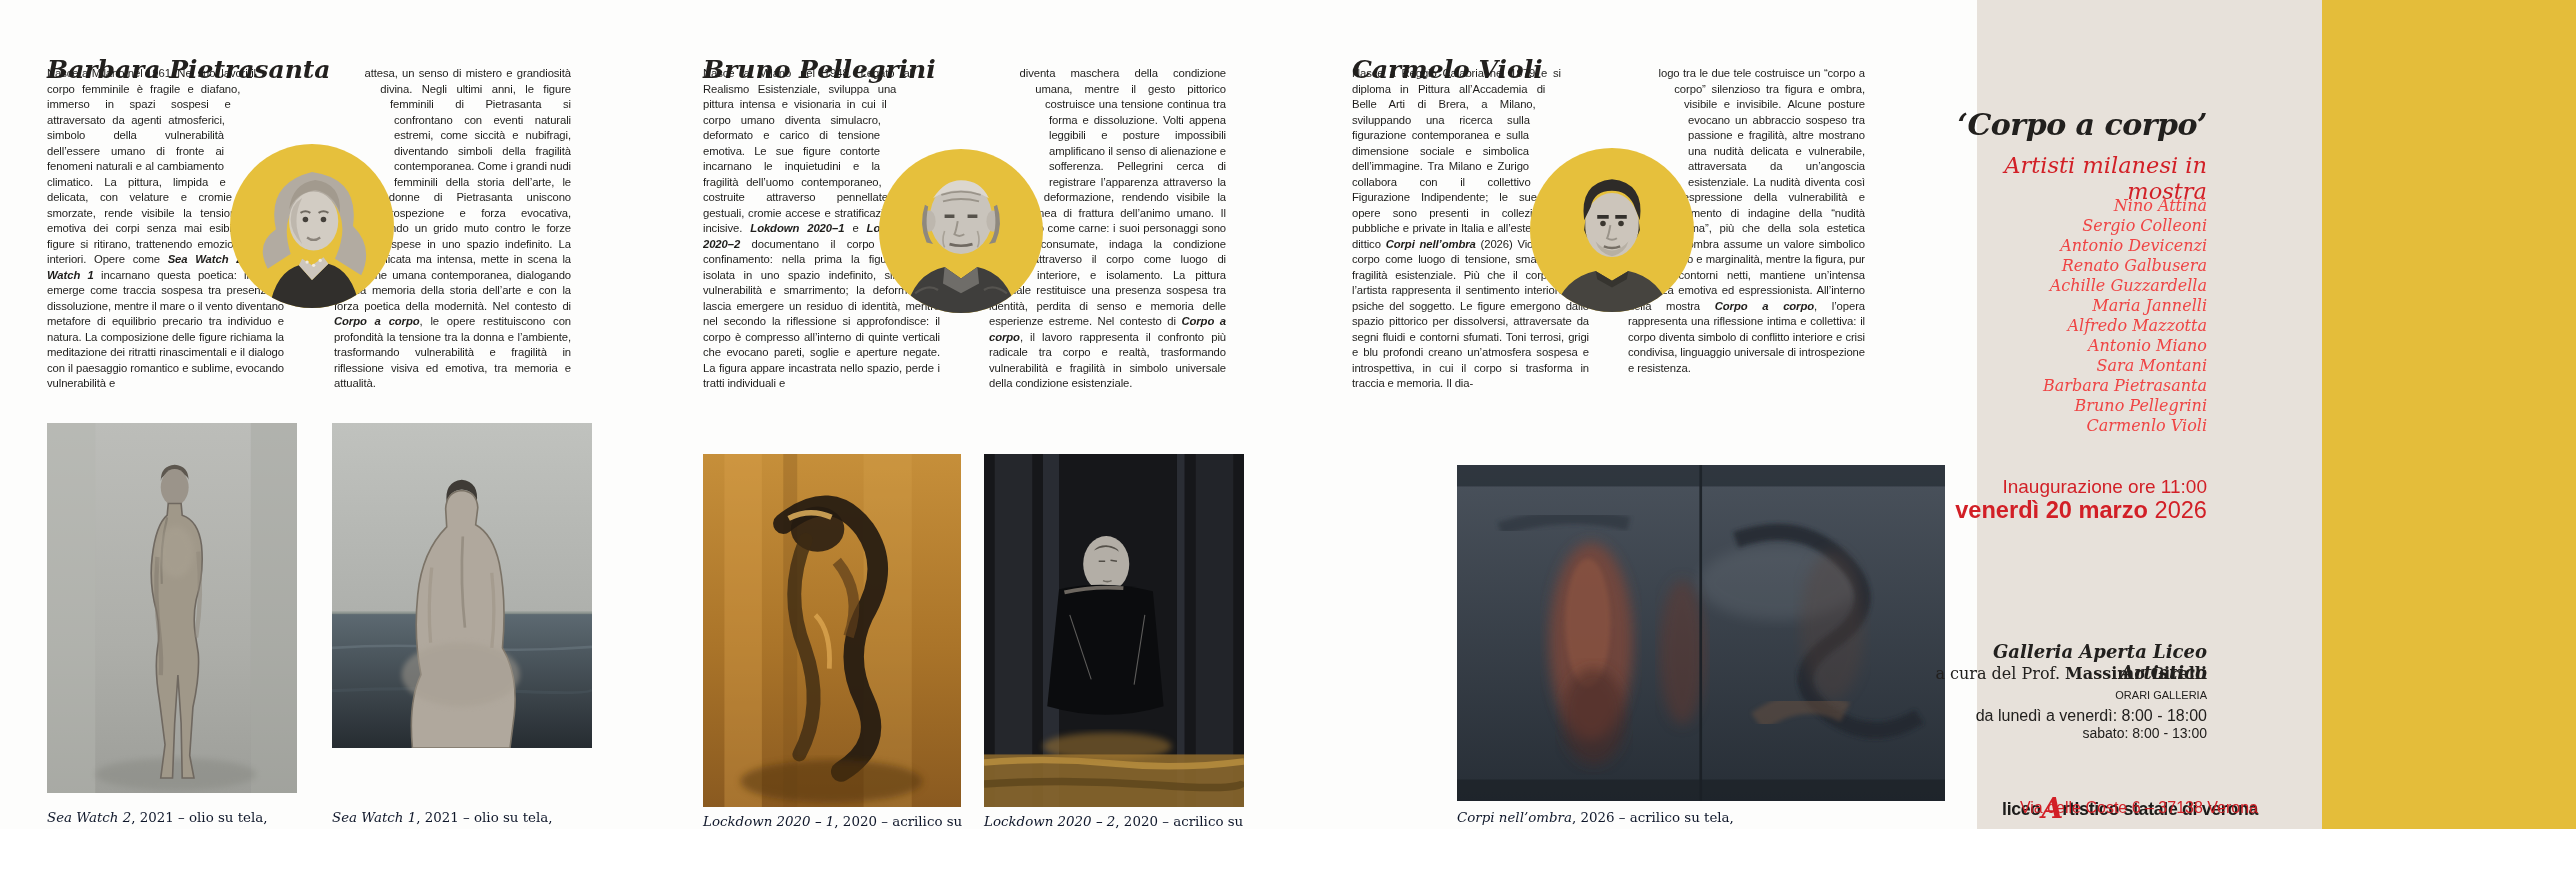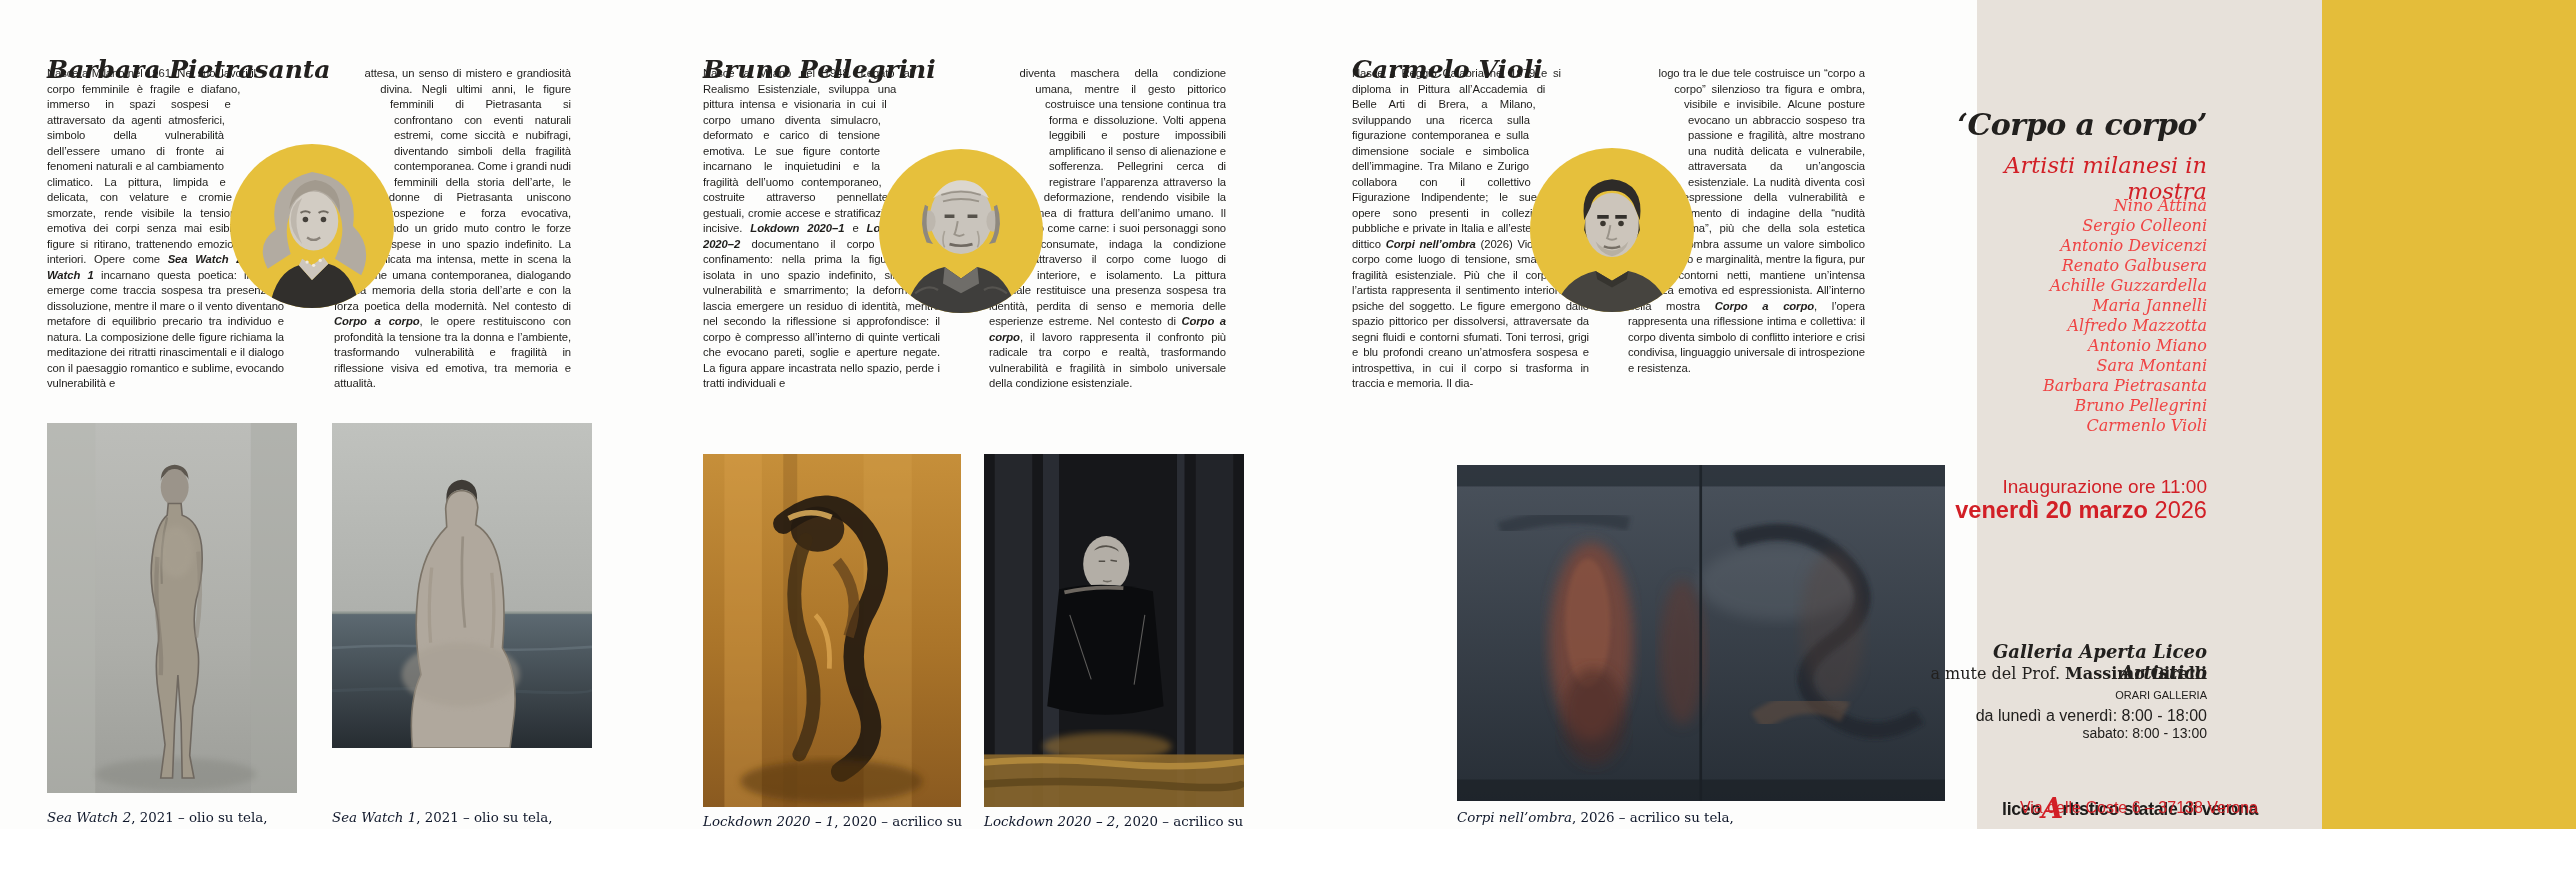--- a/index.html
+++ b/index.html
@@ -298,21 +298,21 @@
       <div class="rp-artist">Sara Montani</div>
       <div class="rp-artist">Barbara Pietrasanta</div>
       <div class="rp-artist">Bruno Pellegrini</div>
       <div class="rp-artist">Carmenlo Violi</div>
     </div>
 
   <div class="rp rp-inaug">Inaugurazione ore 11:00</div>
   <div class="rp rp-date"><span class="b">venerdì 20 marzo</span><span> 2026</span></div>
 
   <div class="rp rp-gallery">Galleria Aperta Liceo Artistico</div>
-  <div class="rp rp-curator"><span>a mute del Prof. </span><span class="b">Massimo Girelli</span></div>
+  <div class="rp rp-curator"><span>a cura del Prof. </span><span class="b">Massimo Girelli</span></div>
   <div class="rp rp-orari-t">ORARI GALLERIA</div>
   <div class="rp rp-orari1">da lunedì a venerdì: 8:00 - 18:00</div>
   <div class="rp rp-orari2">sabato: 8:00 - 13:00</div>
 
   <div class="rp-logo"><span>liceo</span><span class="amark">A</span><span>rtistico statale di verona</span></div>
   <div class="rp-address">Via delle Coste 6 – 37138 Verona</div>
 
 </div>
 
 

